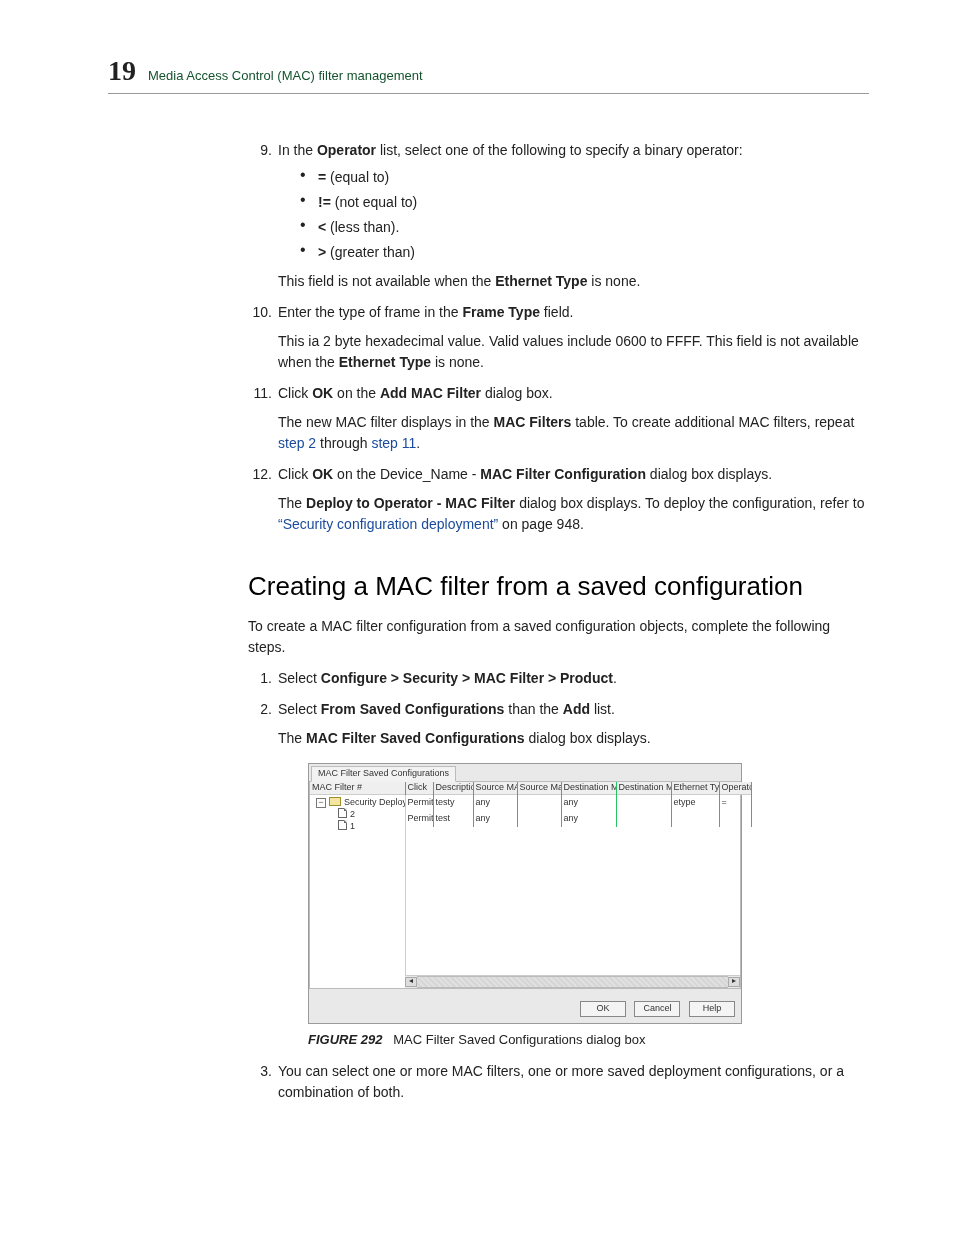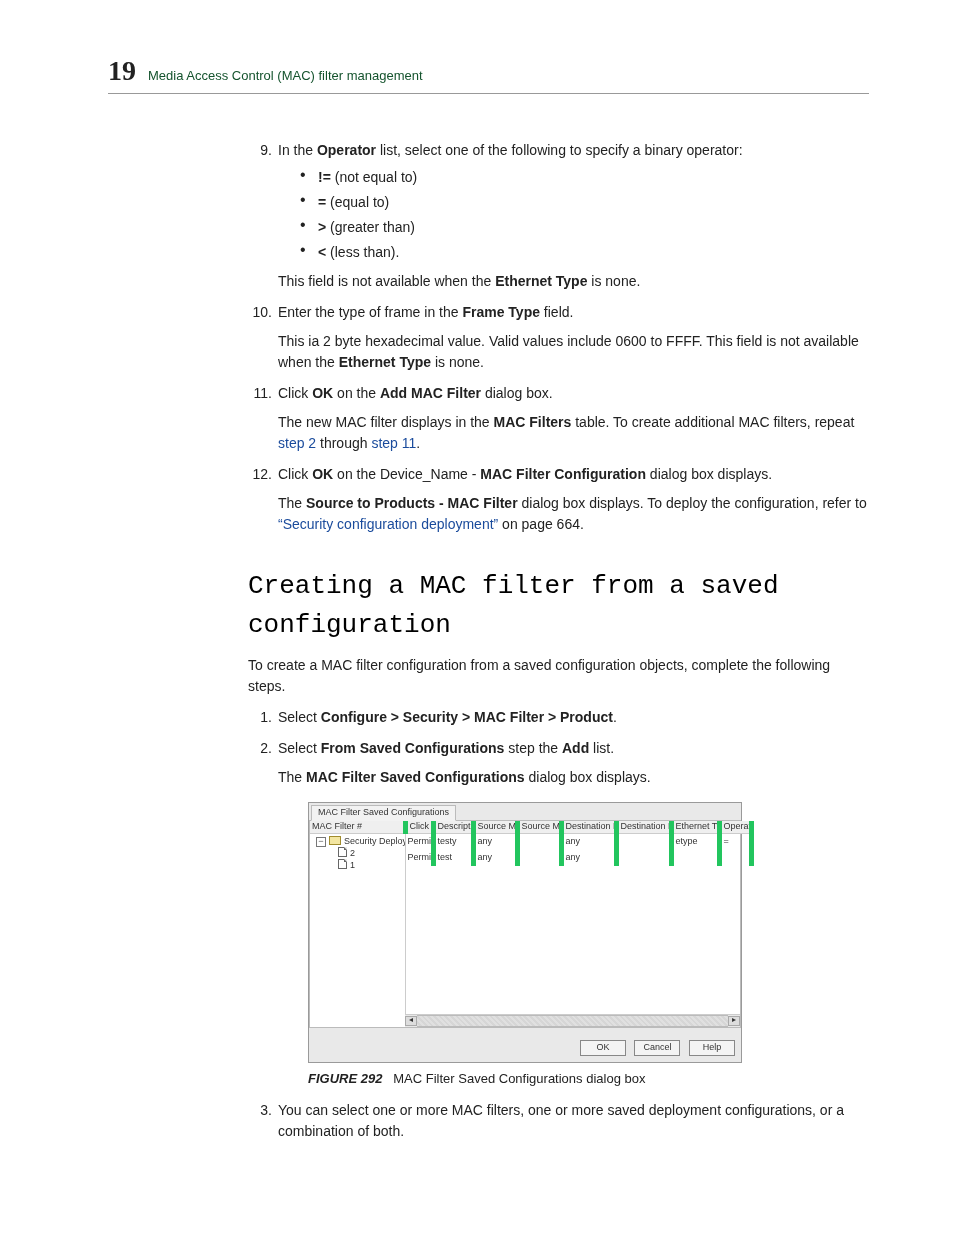--- a/index.html
+++ b/index.html
@@ -55,21 +55,21 @@
     text-align: right;
   }
   p.body { margin: 8px 0 10px 0; }
   ul.bullets { list-style: none; padding:0; margin: 6px 0 8px 22px;}
   ul.bullets li { position: relative; padding-left: 18px; margin: 4px 0;}
   ul.bullets li::before { content: "•"; position:absolute; left:0; font-size:16px; line-height:1;}
   .bold { font-weight: bold; }
   .italic { }
   .link { color: #1a4b9c; }
   h2.section {
-    font-family: Liberation Mono, monospace;
+    font-family: Liberation Sans, sans-serif;
     font-weight: 400;
     font-size: 26px;
     margin: 32px 0 10px 0;
     color: #000;
   }
   .figure-wrap { margin: 14px 0 6px 30px; }
   .figcaption { font-size: 13px; margin: 6px 0 12px 30px; white-space: pre; }
   .figcaption .fignum { font-weight: bold; font-style: italic; }
 
   
@@ -81,21 +81,21 @@
     color: #333;
     line-height: 1.1;
     font-family: Tahoma, Arial, sans-serif;
   }
   .dialog .tab {
     display:inline-block; padding:2px 6px; background:#f2f2f2; border:1px solid #bbb; border-bottom:1px solid #f2f2f2; margin: 2px 0 -1px 2px;
   }
   .dialog .tablewrap { background:#fff; border:1px solid #bbb; margin:0 0 0 0;}
   .dialog table { border-collapse: collapse; width: 100%; table-layout: fixed;}
   .dialog th, .dialog td {
-    border-right: 5px solid #22c55e;
+    border-right: 1px solid #22c55e;
     padding: 1px 2px;
     white-space: nowrap;
     overflow: hidden;
     text-align: left;
     font-weight: normal;
   }
   .dialog thead tr { background: #efefef; border-bottom:1px solid #ccc;}
   .dialog .tree { width: 95px; border-right:1px solid #ccc; vertical-align: top; padding:0;}
   .dialog .treecell { padding:2px; background:#fff; height: 176px;}
   .dialog .treeline { display:block; padding-left:4px;}
@@ -125,24 +125,24 @@
   </div>
 
   <div class="content">
 
     <ol class="steps">
       <li>
         <span>
           <span>In the </span><span class="bold">Operator</span><span> list, select one of the following to specify a binary operator:</span>
         </span>
         <ul class="bullets">
+          <li><span class="bold">= </span><span>(equal to)</span></li>
           <li><span class="bold">!= </span><span>(not equal to)</span></li>
-          <li><span class="bold">= </span><span>(equal to)</span></li>
+          <li><span class="bold">&lt; </span><span>(less than).</span></li>
           <li><span class="bold">&gt; </span><span>(greater than)</span></li>
-          <li><span class="bold">&lt; </span><span>(less than).</span></li>
         </ul>
         <p class="body" style="margin-left:0">
           <span>This field is not available when the </span><span class="bold">Ethernet Type</span><span> is none.</span>
         </p>
       </li>
 
       <li>
         <span>
           <span>Enter the type of frame in the </span><span class="bold">Frame Type</span><span> field.</span>
         </span>
@@ -158,38 +158,38 @@
         <p class="body">
           <span>The new MAC filter displays in the </span><span class="bold">MAC Filters</span><span> table. To create additional MAC filters, repeat </span><span class="link">step 2</span><span> through </span><span class="link">step 11</span><span>.</span>
         </p>
       </li>
 
       <li>
         <span>
           <span>Click </span><span class="bold">OK</span><span> on the </span><span class="italic">Device_Name</span><span> - </span><span class="bold">MAC Filter Configuration</span><span> dialog box displays.</span>
         </span>
         <p class="body">
-          <span>The </span><span class="bold">Source to Products - MAC Filter</span><span> dialog box displays. To deploy the configuration, refer to </span><span class="link">“Security configuration deployment”</span><span> on page 664.</span>
+          <span>The </span><span class="bold">Deploy to Operator - MAC Filter</span><span> dialog box displays. To deploy the configuration, refer to </span><span class="link">“Security configuration deployment”</span><span> on page 948.</span>
         </p>
       </li>
     </ol>
 
     <h2 class="section">Creating a MAC filter from a saved configuration</h2>
     <p class="body" style="margin-left:0">To create a MAC filter configuration from a saved configuration objects, complete the following steps.</p>
 
     <ol class="steps second">
       <li>
         <span>
           <span>Select </span><span class="bold">Configure &gt; Security &gt; MAC Filter &gt; Product</span><span>.</span>
         </span>
       </li>
 
       <li>
         <span>
-          <span>Select </span><span class="bold">From Saved Configurations</span><span> step the </span><span class="bold">Add</span><span> list.</span>
+          <span>Select </span><span class="bold">From Saved Configurations</span><span> than the </span><span class="bold">Add</span><span> list.</span>
         </span>
         <p class="body">
           <span>The </span><span class="bold">MAC Filter Saved Configurations</span><span> dialog box displays.</span>
         </p>
 
         <div class="figure-wrap">
           <div class="dialog">
             <span class="tab">MAC Filter Saved Configurations</span>
             <div class="tablewrap">
               <table>

